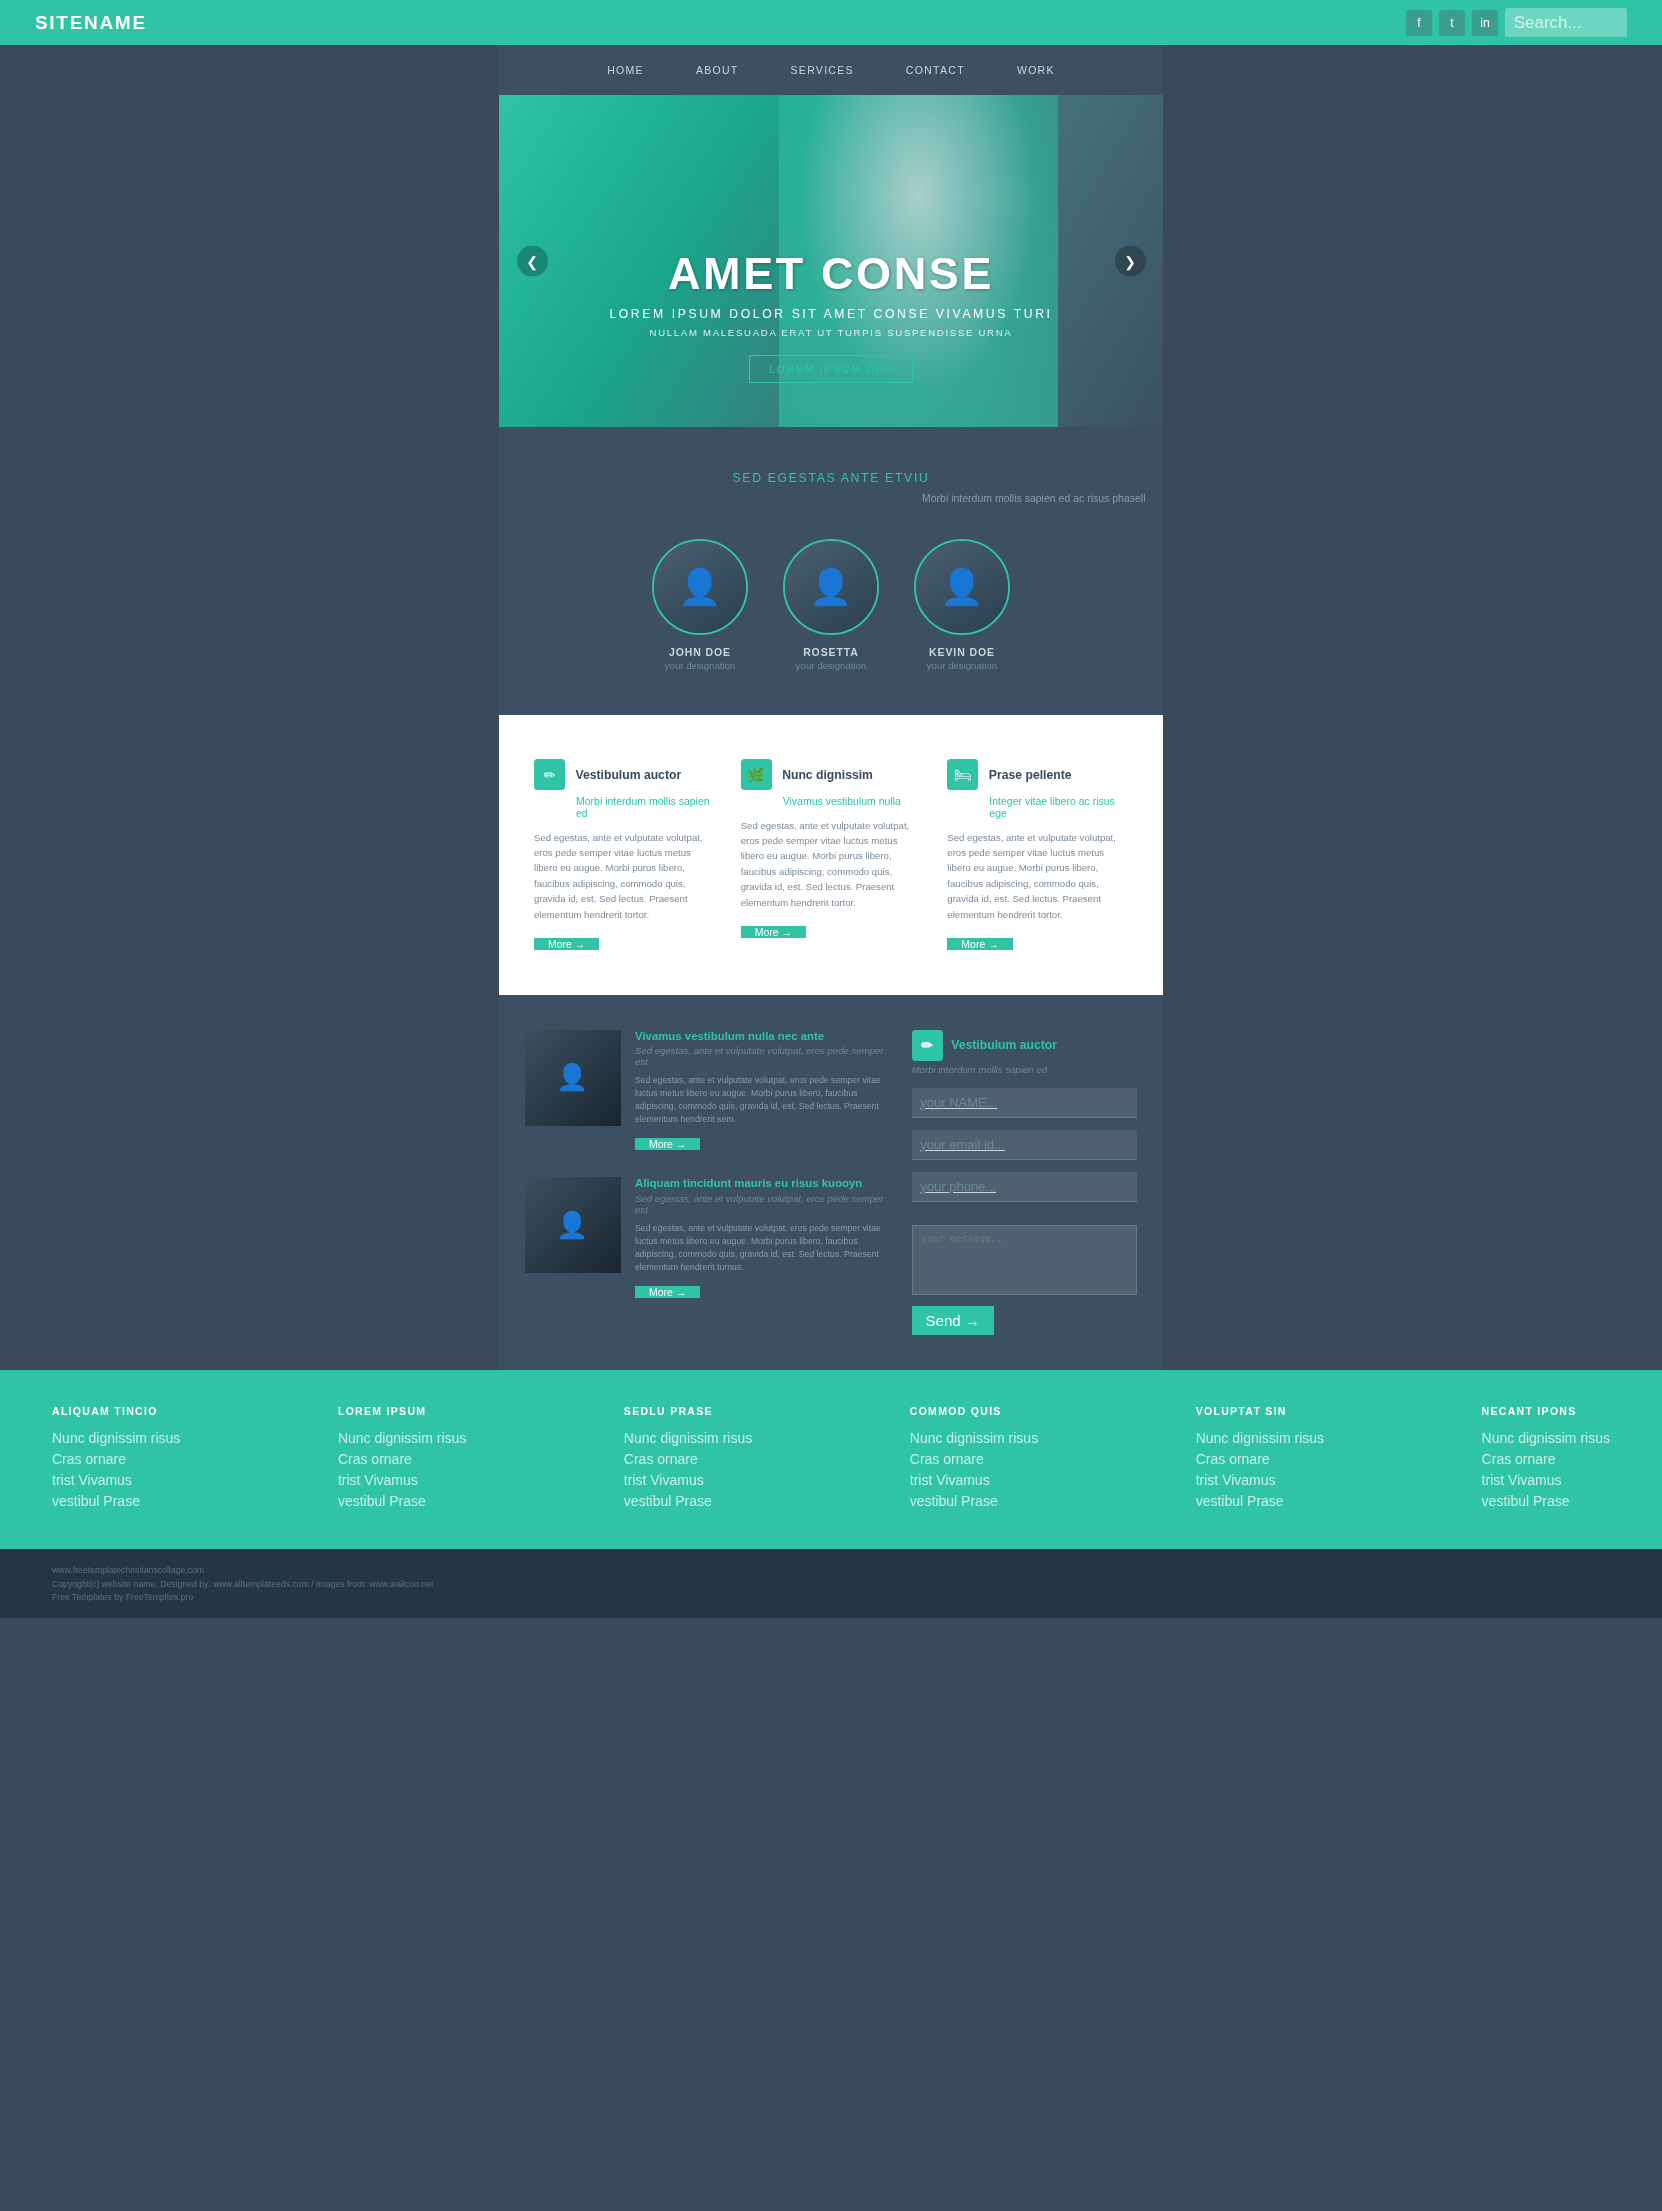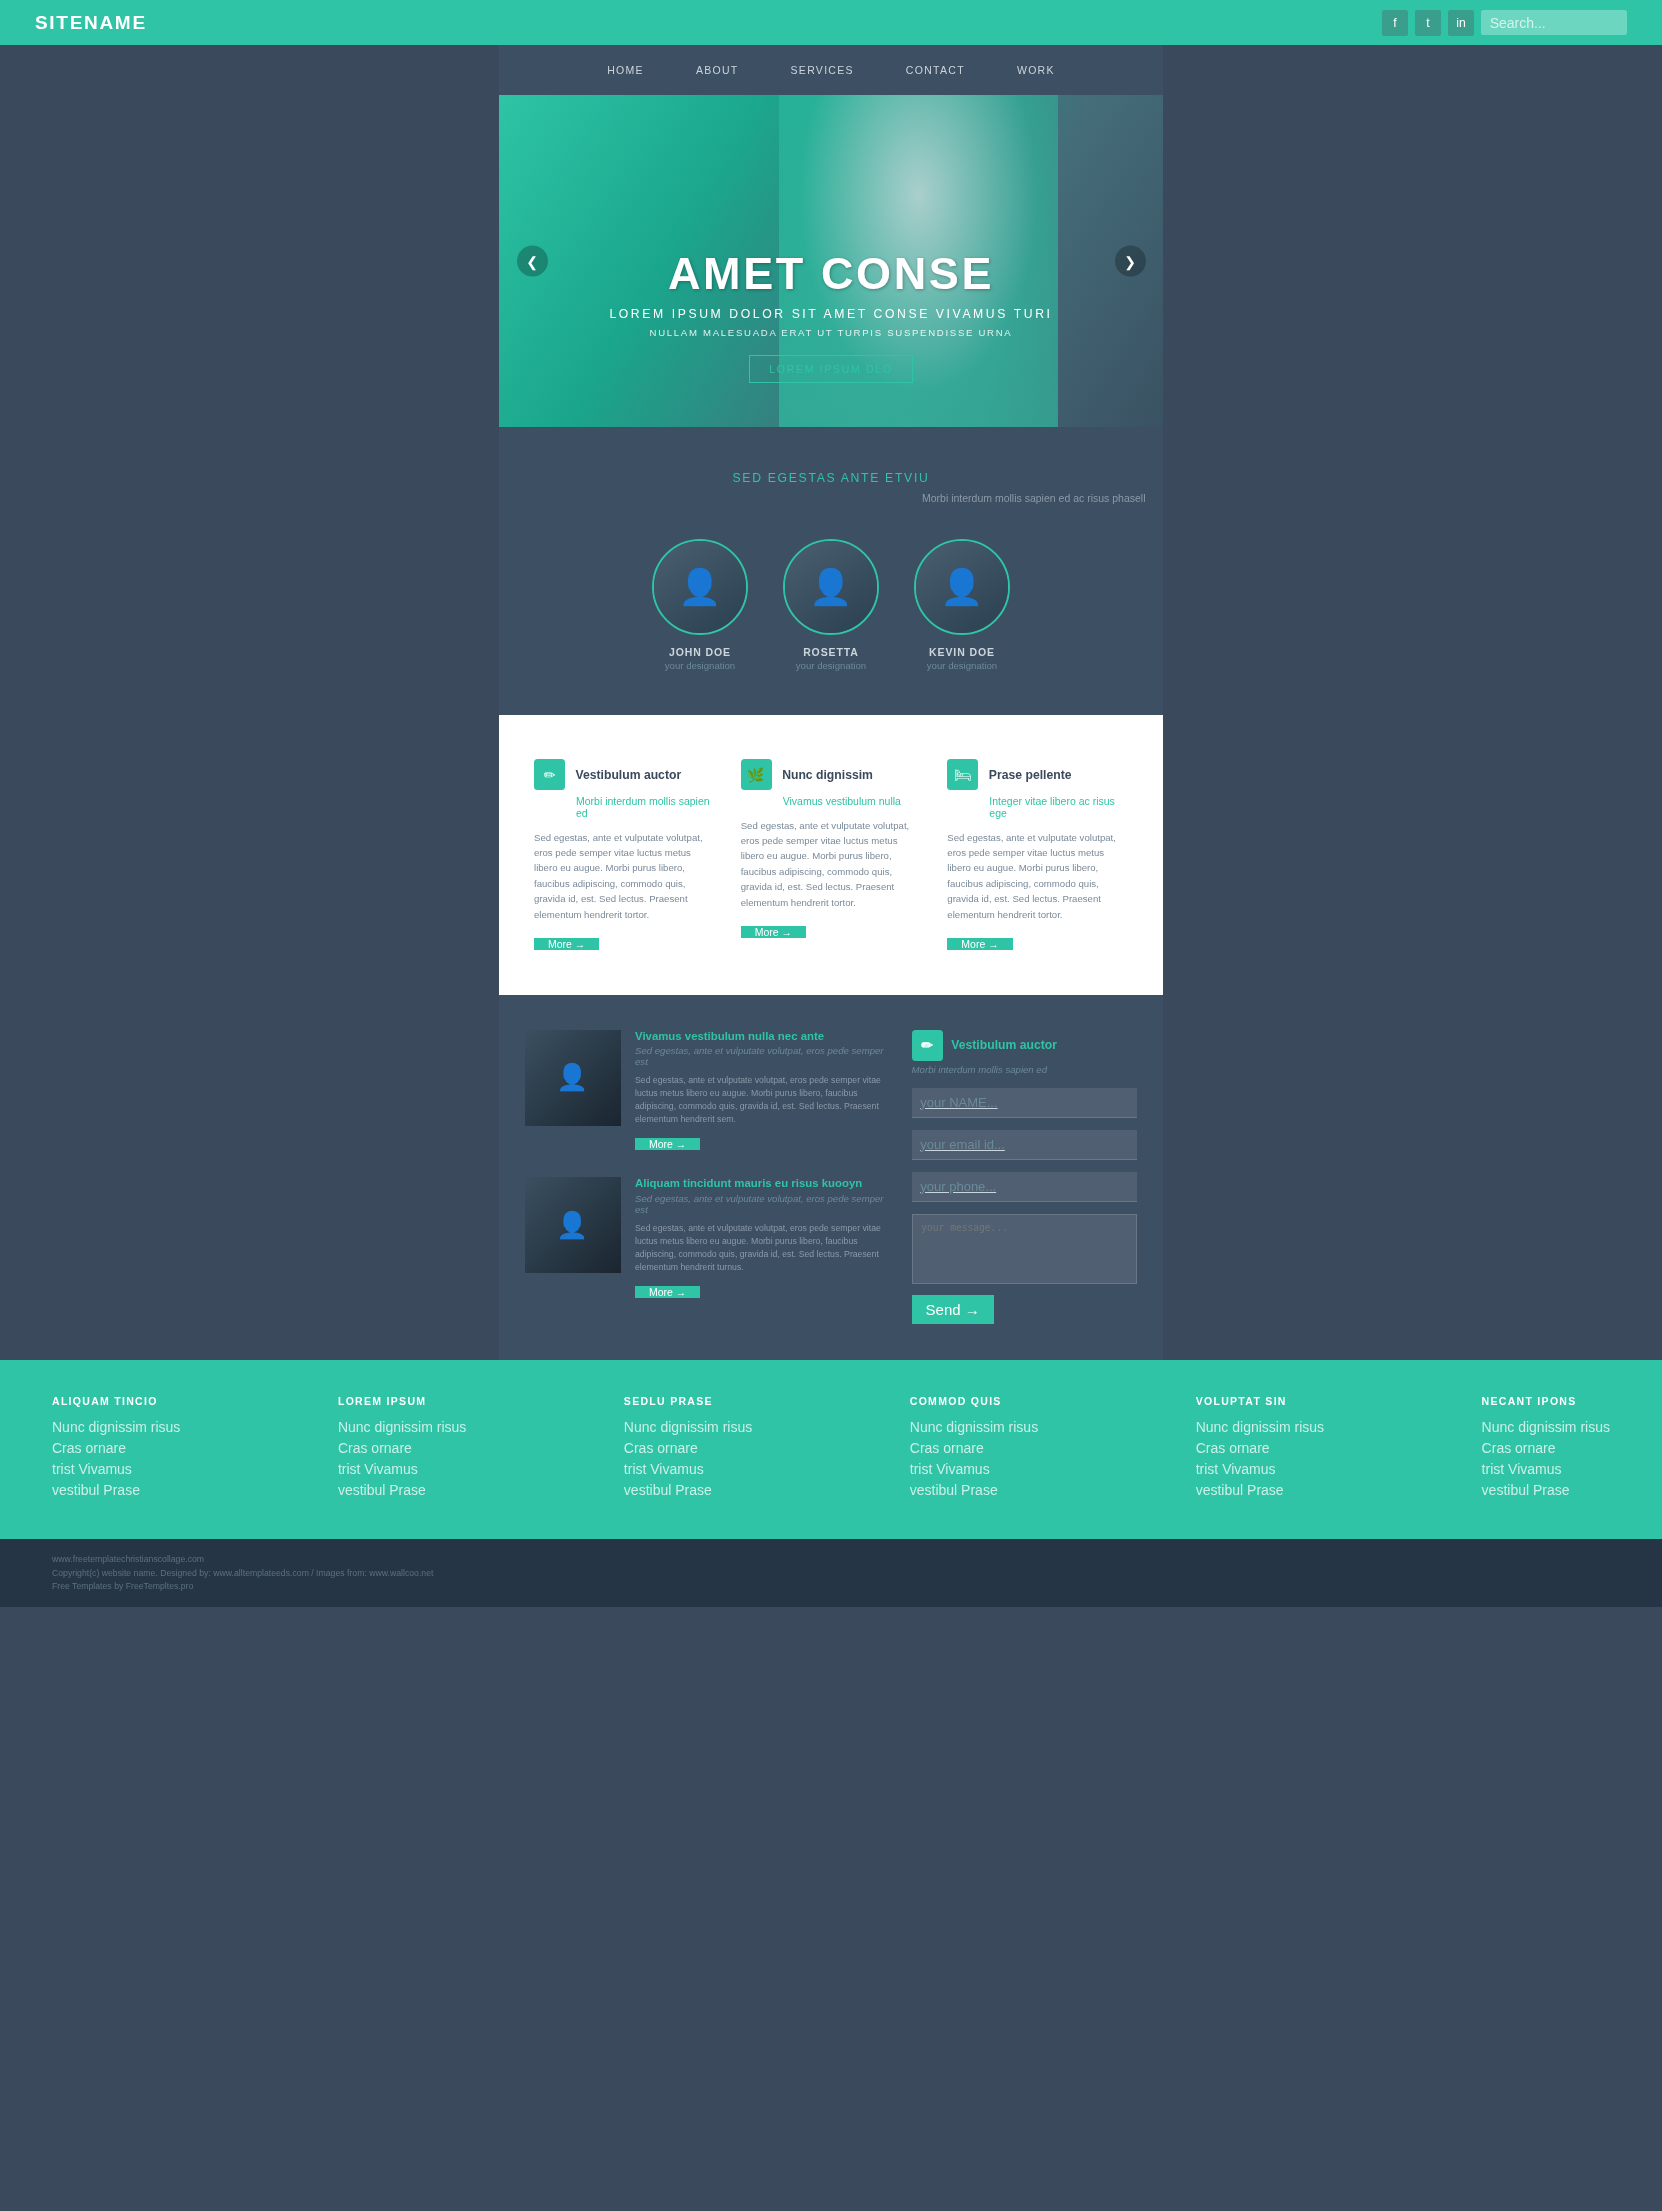--- a/index.html
+++ b/index.html
@@ -31,22 +31,22 @@
       border-radius: 2.6px;
       display: flex; align-items: center; justify-content: center;
       color: #fff; font-size: 12.2px; cursor: pointer;
     }
     .top-search {
       background: rgba(255,255,255,0.3);
       border: none;
       padding: 4.4px 8.7px;
       color: #fff;
       border-radius: 2.6px;
-      font-size: 14px;
-      width: 146px;
+      font-size: 17px;
+      width: 122px;
     }
     .top-search::placeholder { color: rgba(255,255,255,0.7); }
 
     
     #site-nav {
       background: #3d4f62;
       display: flex;
       justify-content: center;
       gap: 52px;
       padding: 19px 0;
@@ -327,20 +327,21 @@
       width: 100%;
       background: rgba(255,255,255,0.1);
       border: 0.9px solid rgba(255,255,255,0.15);
       padding: 7px 8.7px;
       color: #cdd5dc;
       font-size: 9.6px;
       height: 70px;
       resize: none;
       outline: none;
       margin-bottom: 8.7px;
+      margin-top: 11px;
     }
     .send-btn {
       background: #2ec4a5;
       color: #fff;
       border: none;
       padding: 6.1px 14px;
       font-size: 15px;
       cursor: pointer;
       display: inline-flex;
       align-items: center;

